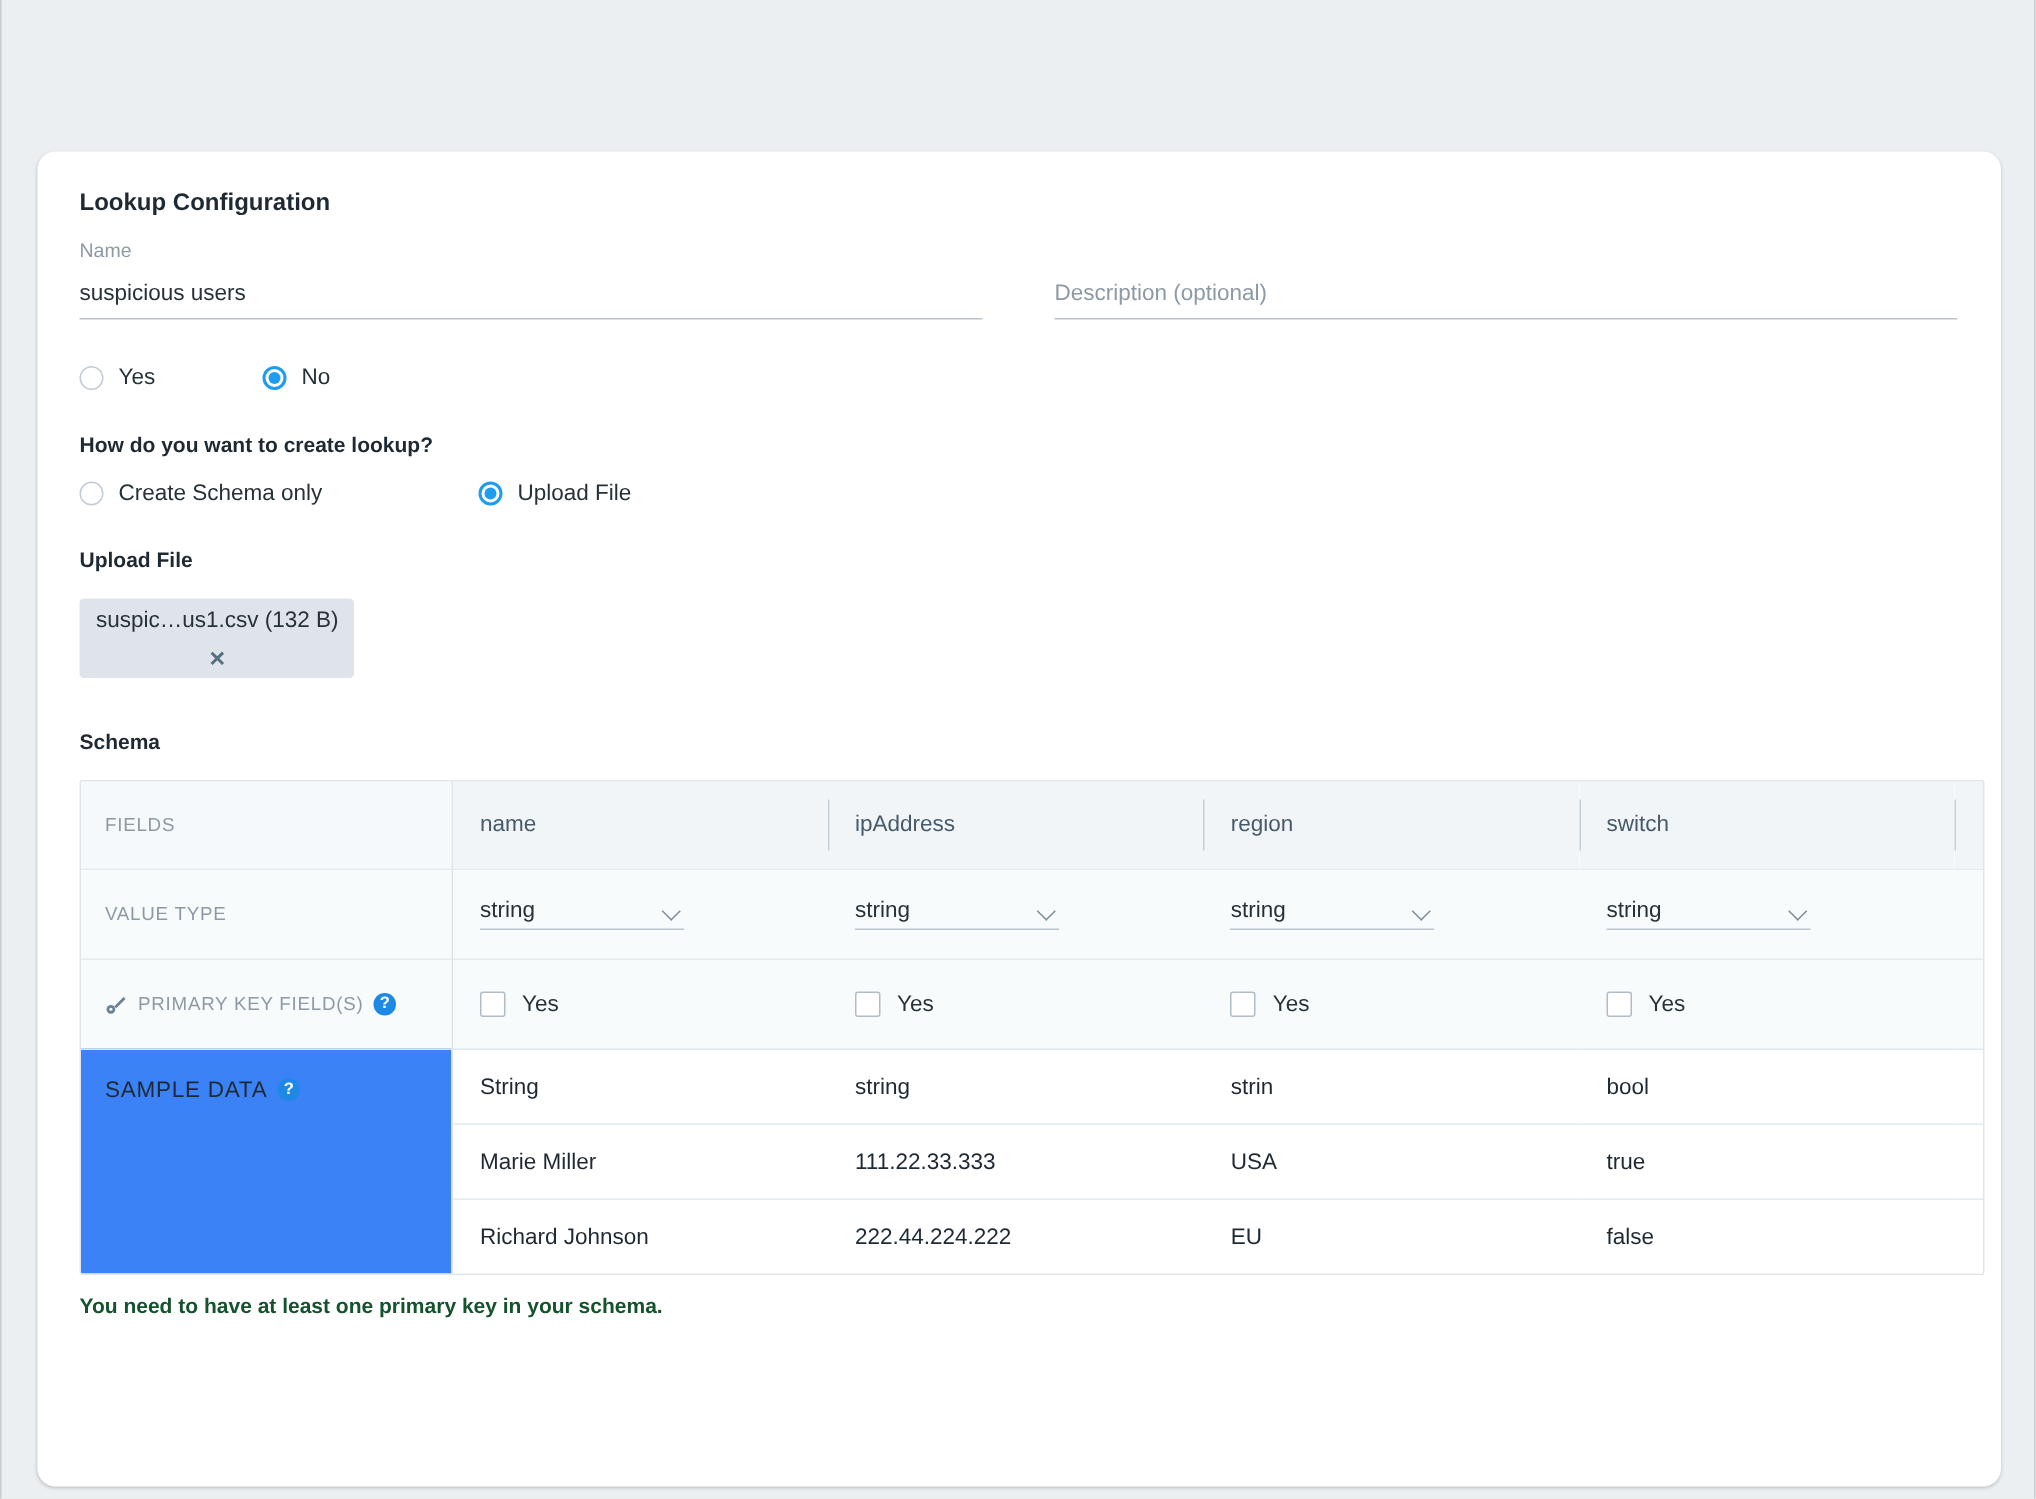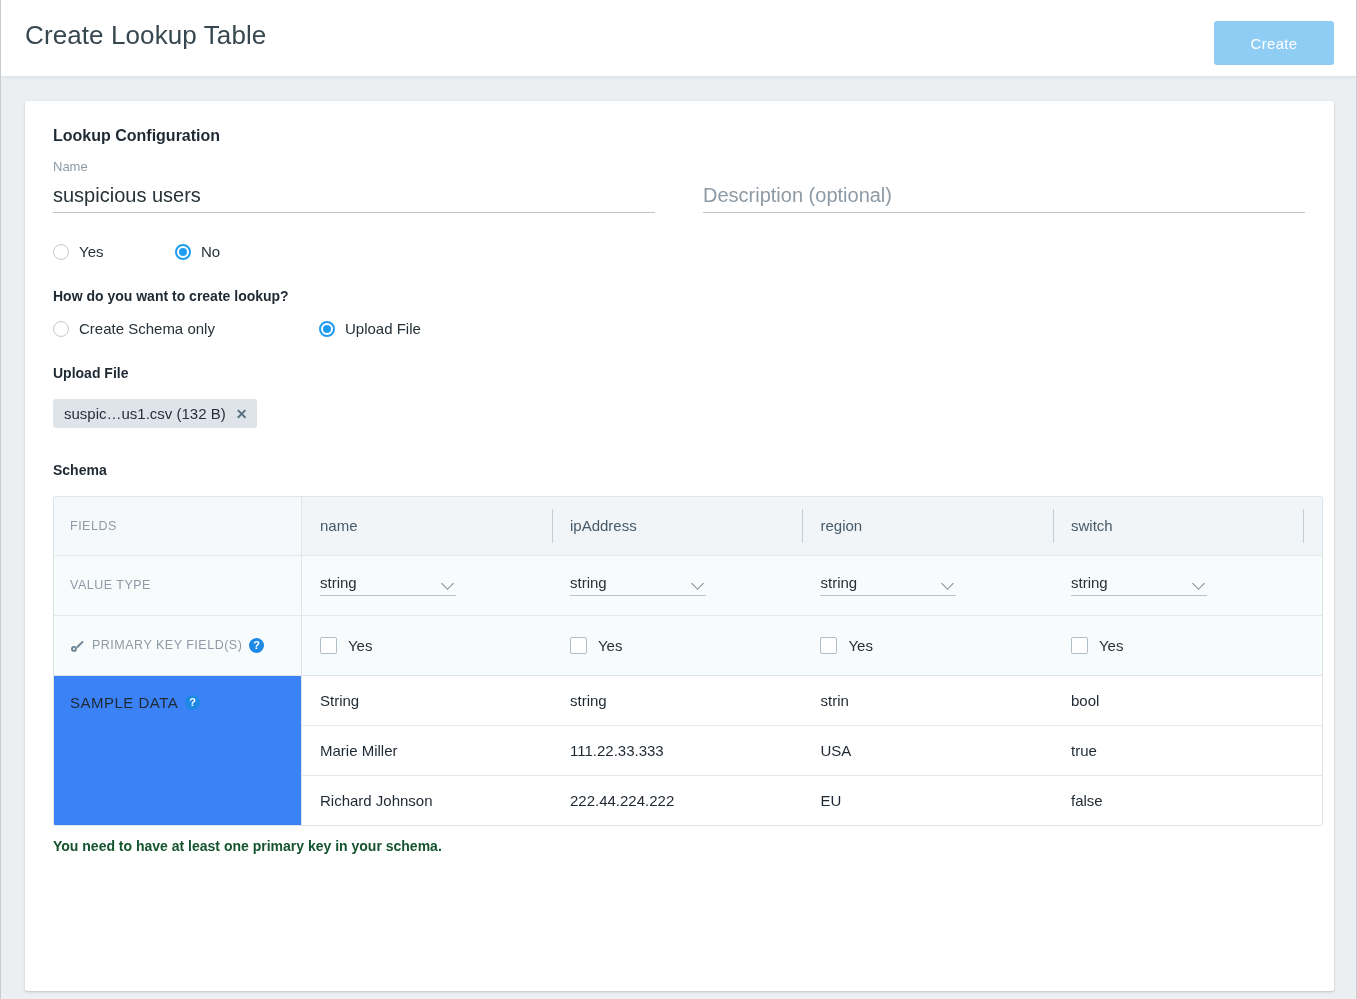--- a/index.html
+++ b/index.html
@@ -54,21 +54,21 @@
     cursor: default;
   }
 
   
   .card {
     position: absolute;
     left: 24px; top: 101px;
     width: 1309px;
     min-height: 890px;
     background: #ffffff;
-    border-radius: 2px;
+    border-radius: 12px;
     box-shadow: 0 1px 3px rgba(0,0,0,0.13), 0 1px 2px rgba(0,0,0,0.07);
     padding: 26px 28px 0 28px;
   }
   .section-title {
     font-size: 16px;
     font-weight: bold;
     color: #1f2933;
     margin: 0 0 14px 0;
   }
 
@@ -87,21 +87,21 @@
     font-size: 13px;
     color: #8d9aa5;
     margin-bottom: 8px;
     height: 16px;
   }
   .field-input {
     width: 100%;
     height: 30px;
     border: none;
     border-bottom: 1px solid #b9c4cd;
-    font-size: 20px;
+    font-size: 15px;
     font-family: "Liberation Sans", sans-serif;
     color: #263238;
     padding: 0 0 4px 0;
     outline: none;
     background: transparent;
   }
   .field-input::placeholder { color: #8d9aa5; }
   .field.no-label .field-label { visibility: hidden; }
 
   
@@ -174,20 +174,21 @@
   .chip {
     display: inline-flex;
     align-items: center;
     gap: 10px;
     background: #dfe4ea;
     border-radius: 3px;
     padding: 6px 10px 6px 11px;
     font-size: 15px;
     color: #263238;
     margin-bottom: 34px;
+    flex-direction: column;
   }
   .chip-x {
     color: #56707f;
     font-size: 14px;
     font-weight: bold;
     cursor: pointer;
     line-height: 1;
   }
 
   
@@ -300,24 +301,20 @@
     color: #14532d;
     margin: 12px 0 0 0;
     font-weight: bold;
   }
 </style>
 </head>
 <body>
 
 <div class="app-frame">
 
-  <div class="topbar">
-    <div class="page-title">Create Lookup Table</div>
-    <button class="create-btn">Create</button>
-  </div>
 
   <div class="card">
 
     <div class="section-title">Lookup Configuration</div>
 
     
     <div class="field-row">
       <div class="field">
         <span class="field-label">Name</span>
         <input class="field-input" type="text" value="suspicious users" style="">

